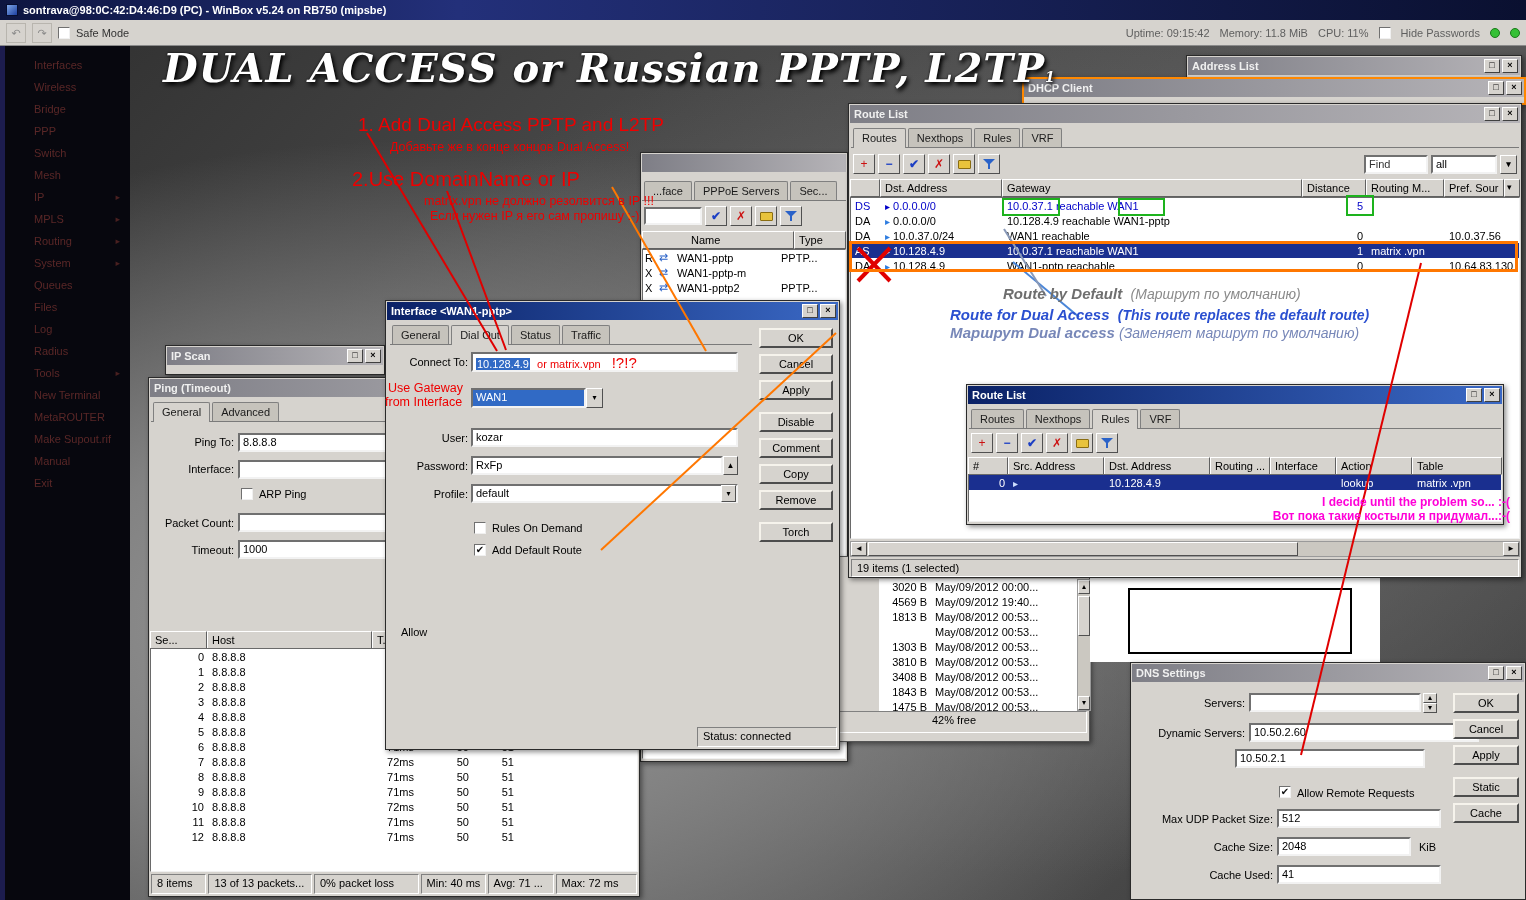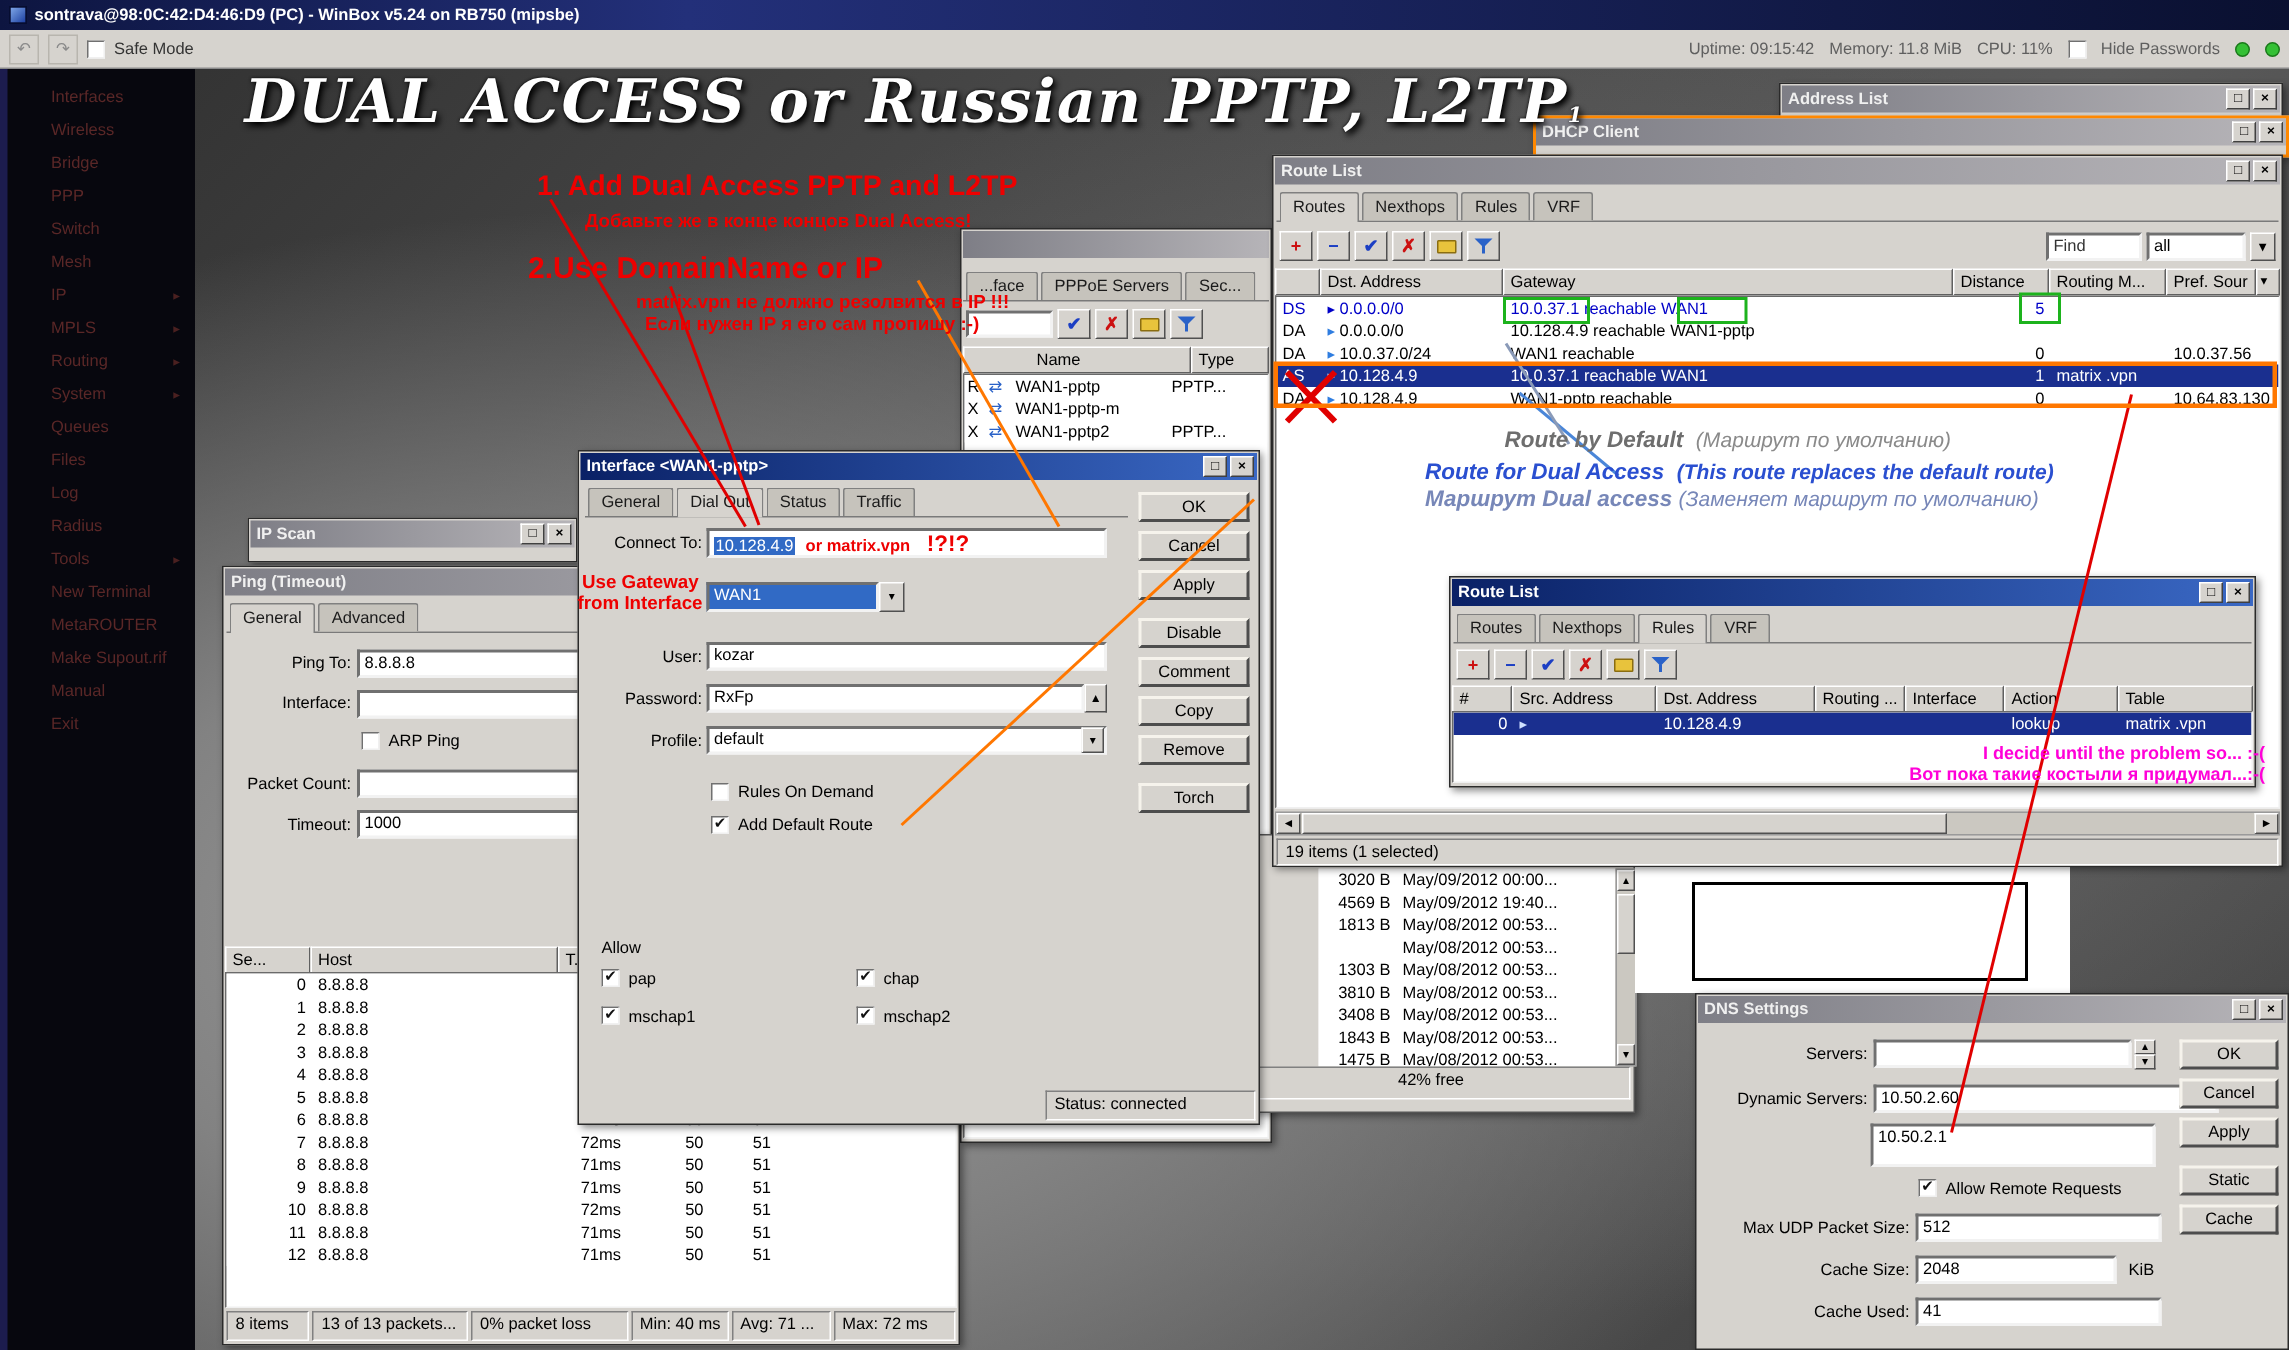--- a/index.html
+++ b/index.html
@@ -81,21 +81,21 @@
   .navbtn { width:20px; height:20px; background:#d6d3ce; border:1px solid #b8b5ae; color:#8a8a8a; text-align:center; line-height:18px; }
   .mtright { margin-left:auto; display:flex; align-items:center; gap:10px; color:#5f5f5f; }
   .dot { width:10px; height:10px; border-radius:50%; background:#35c035; border:1px solid #1a7a1a; }
   .sidebar { position:absolute; left:0; top:46px; width:130px; height:854px; background:#07070e; border-left:5px solid #1c1c4e; }
   .side-item { height:22px; line-height:22px; padding-left:29px; padding-right:10px; color:#5a2727; font-size:11px; display:flex; }
   .side-lbl { flex:1; }
   .side-caret { color:#4a2020; font-size:9px; }
 
   
   .ann { position:absolute; white-space:nowrap; z-index:30; }
-  .red { color:#ee0000; font-weight:bold; }
+  .red { color:#ee0000; font-weight:normal; }
   .bigtitle { font-family:"DejaVu Serif",serif; font-style:italic; font-weight:bold; font-size:40px; color:#fff;
               text-shadow:2px 3px 4px #000, 0 0 2px #000; letter-spacing:1px; }
   .fn { font-size:14px; }
   .grn { position:absolute; border:2px solid #1db31d; z-index:29; }
   .orangebox { position:absolute; border:3px solid #ff7700; z-index:29; }
   .annsvg { position:absolute; left:0; top:0; z-index:28; pointer-events:none; }
   .mag { color:#ff00d8; font-weight:bold; font-size:12px; }
   .ital { font-style:italic; }
 
   
@@ -605,35 +605,20 @@
   <div class="field" style="left:85px;top:155px;width:252px;height:19px">RxFp</div>
   <span class="cbtn" style="left:337px;top:155px;width:15px;height:19px;line-height:17px">▲</span>
   <div class="lbl r" style="left:10px;width:72px;top:187px">Profile:</div>
   <div class="field" style="left:85px;top:183px;width:267px;height:19px">default</div>
   <span class="cbtn" style="left:335px;top:184px;width:15px;height:17px;line-height:15px">▾</span>
   <span class="cb" style="left:88px;top:221px"></span>
   <div class="lbl" style="left:106px;top:221px">Rules On Demand</div>
   <span class="cb checked" style="left:88px;top:243px"></span>
   <div class="lbl" style="left:106px;top:243px">Add Default Route</div>
   <div class="lbl" style="left:15px;top:325px">Allow</div>
-  <div style="position:absolute;left:15px;top:343px;width:340px">
-    
-  <div style="position:relative;display:inline-block;width:170px;height:22px" class="state-checked">
-      <span class="cb" style="left:0;top:2px"></span>
-      <span class="lbl" style="left:18px;top:3px">pap</span>
-    </div><div style="position:relative;display:inline-block;width:170px;height:22px" class="state-checked">
-      <span class="cb" style="left:0;top:2px"></span>
-      <span class="lbl" style="left:18px;top:3px">chap</span>
-    </div><div style="position:relative;display:inline-block;width:170px;height:22px" class="state-checked">
-      <span class="cb" style="left:0;top:2px"></span>
-      <span class="lbl" style="left:18px;top:3px">mschap1</span>
-    </div><div style="position:relative;display:inline-block;width:170px;height:22px" class="state-checked">
-      <span class="cb" style="left:0;top:2px"></span>
-      <span class="lbl" style="left:18px;top:3px">mschap2</span>
-    </div></div>
   <div class="dlg-btns">
 
   <div class="btn">OK</div>
       <div class="btn">Cancel</div>
       <div class="btn">Apply</div>
       <div class="btn">Disable</div>
       <div class="btn">Comment</div>
       <div class="btn">Copy</div>
       <div class="btn">Remove</div>
       <div class="btn">Torch</div>
@@ -694,21 +679,21 @@
       <span class="t">DNS Settings</span>
     <span class="wbtn">□</span>
     <span class="wbtn">×</span>
   </div>
   <div class="lbl r" style="left:20px;width:94px;top:34px">Servers:</div>
   <div class="field" style="left:118px;top:30px;width:172px;height:19px"></div>
   <span class="cbtn" style="left:292px;top:30px;width:14px;height:10px;line-height:8px">▴</span>
   <span class="cbtn" style="left:292px;top:40px;width:14px;height:10px;line-height:8px">▾</span>
   <div class="lbl r" style="left:2px;width:112px;top:64px">Dynamic Servers:</div>
   <div class="field" style="left:118px;top:60px;width:230px;height:19px">10.50.2.60</div>
-  <div class="field" style="left:116px;top:86px;width:190px;height:29px">10.50.2.1</div>
+  <div class="field" style="left:104px;top:86px;width:190px;height:19px">10.50.2.1</div>
   <span class="cb checked" style="left:148px;top:123px"></span>
   <div class="lbl" style="left:166px;top:124px">Allow Remote Requests</div>
   <div class="lbl r" style="left:2px;width:140px;top:150px">Max UDP Packet Size:</div>
   <div class="field" style="left:146px;top:146px;width:164px;height:19px">512</div>
   <div class="lbl r" style="left:2px;width:140px;top:178px">Cache Size:</div>
   <div class="field" style="left:146px;top:174px;width:134px;height:19px">2048</div>
   <div class="lbl" style="left:288px;top:178px">KiB</div>
   <div class="lbl r" style="left:2px;width:140px;top:206px">Cache Used:</div>
   <div class="field" style="left:146px;top:202px;width:164px;height:19px">41</div>
   <div class="dns-btns">

